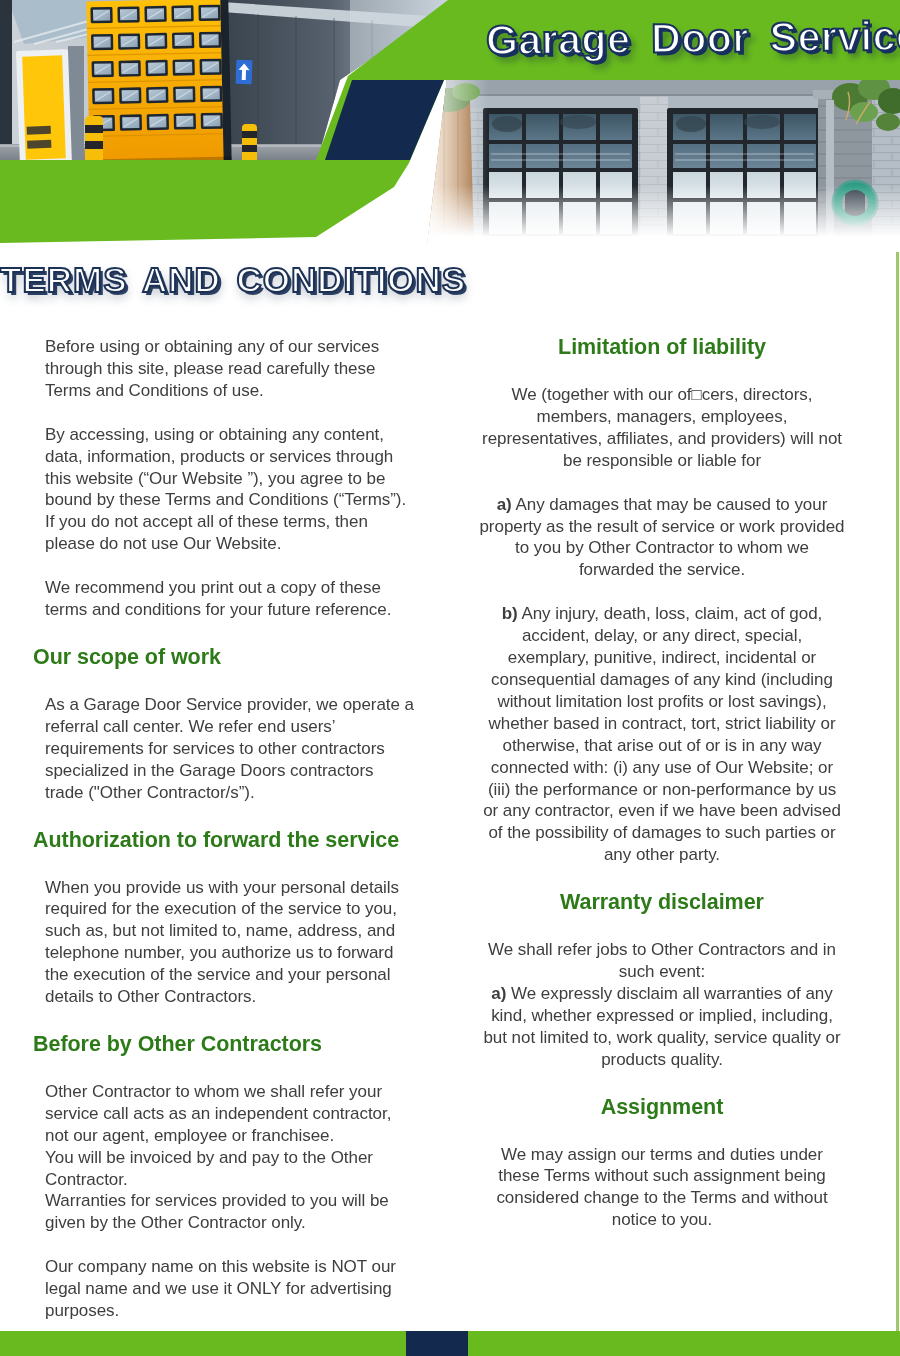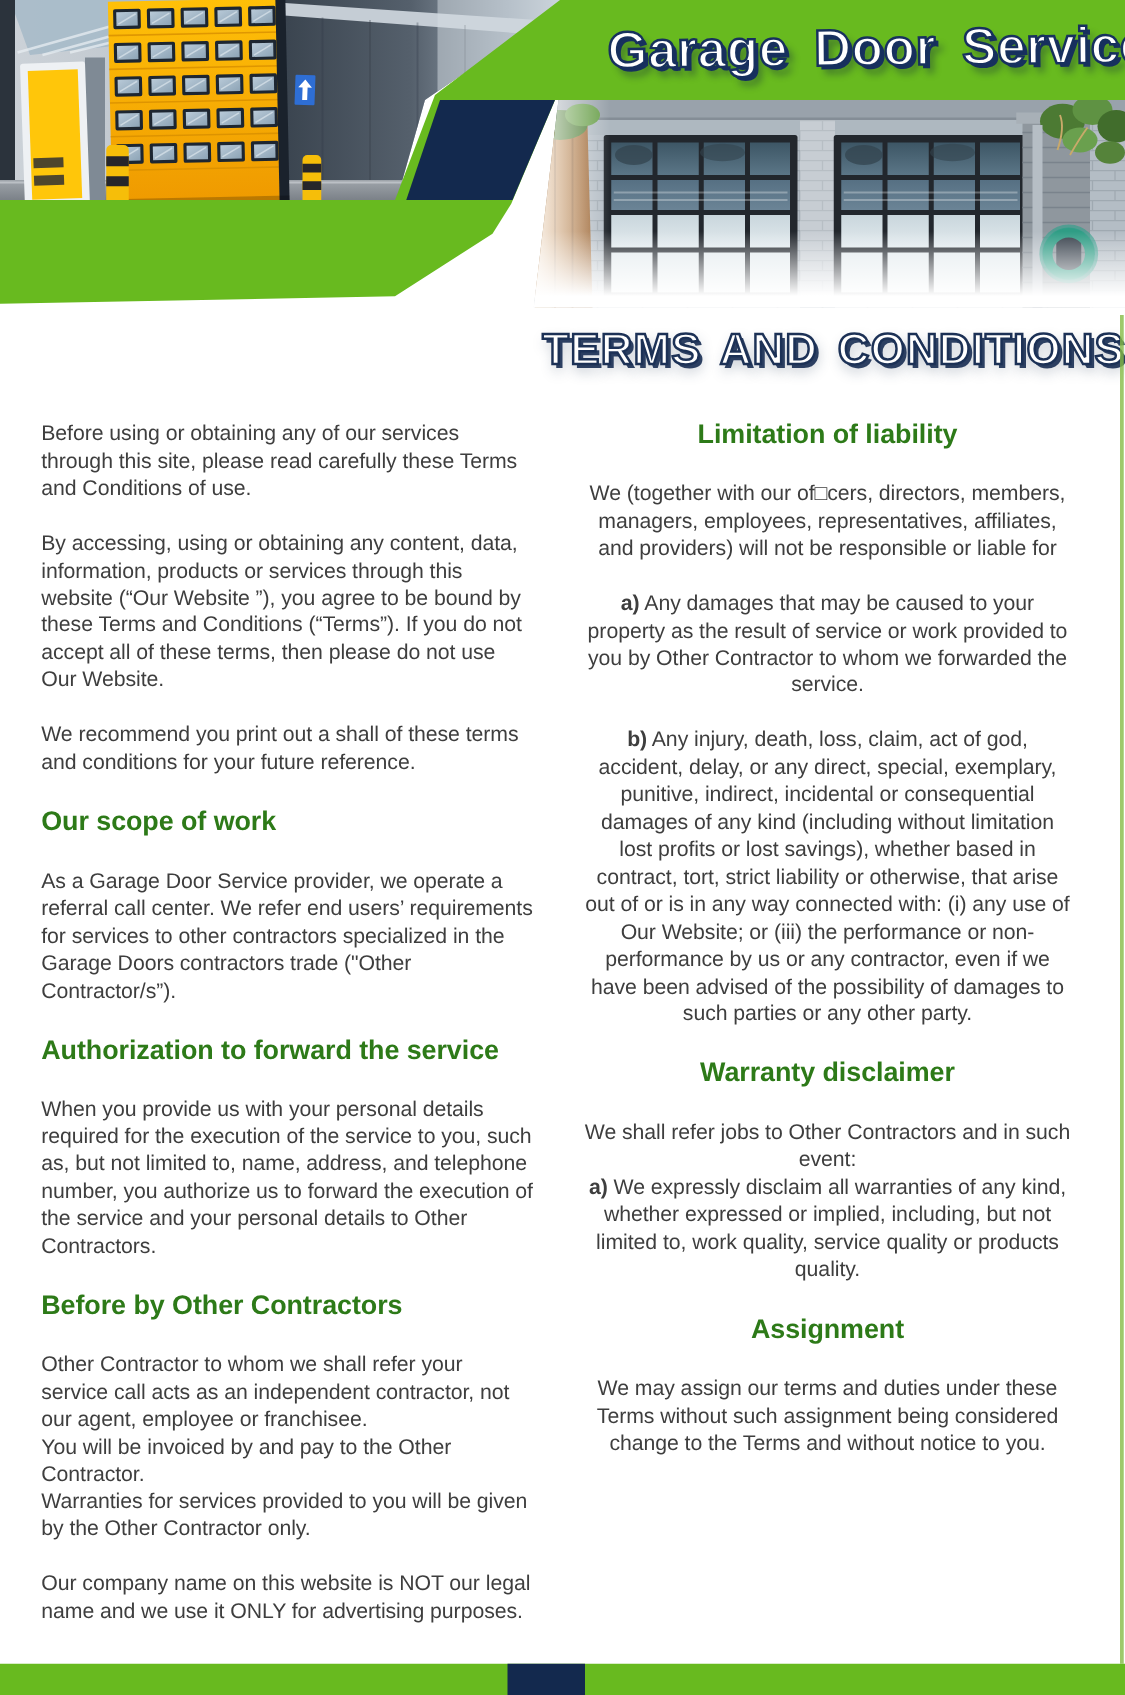--- a/index.html
+++ b/index.html
@@ -3,30 +3,30 @@
 <meta charset="utf-8">
 <style>
   html,body{margin:0;padding:0;}
   body{width:900px;height:1356px;position:relative;background:#fff;overflow:hidden;
        font-family:"Liberation Sans",sans-serif;}
   .hdr-art{position:absolute;top:0;left:0;}
   .brand-title{position:absolute;left:486px;top:15px;font-size:41px;font-weight:800;color:#fff;
        -webkit-text-stroke:2px #17305e;
        text-shadow:3px 3px 0 #17305e,6px 7px 6px rgba(10,25,60,.38);
        letter-spacing:.5px;word-spacing:9px;transform:rotate(-.6deg);white-space:nowrap;}
-  .terms-title{position:absolute;top:260px;left:0;width:100%;text-align:right;
+  .terms-title{position:absolute;top:260px;left:0;width:100%;text-align:left;
        font-size:35px;font-weight:800;color:#fff;
        -webkit-text-stroke:2px #1c3156;
        text-shadow:3px 3px 0 rgba(28,49,86,.92),2px 6px 10px rgba(40,60,90,.35);
        letter-spacing:1px;word-spacing:5px;}
   .col{position:absolute;top:336px;font-size:17px;line-height:21.9px;color:#3e3e3e;
        letter-spacing:-.05px;}
   .col-left{left:33px;width:394px;}
   .col-right{left:467px;width:390px;text-align:center;}
-  .para{margin:0 0 22px;}
+  .para{margin:0 12px 22px;}
   .para b{font-weight:700;}
   .tline{display:block;}
   .sec-h{font-size:21.5px;line-height:23px;font-weight:700;color:var(--heading_green,#2d7a18);
        margin:25px 0;}
   .col > :first-child{margin-top:0;}
   .edge-line{position:absolute;left:896px;top:252px;height:1079px;width:3px;
        background:rgba(134,188,70,.8);}
   .footer-bar{position:absolute;left:0;bottom:0;width:900px;height:25px;
        background:var(--brand_green,#68ba1f);}
   .footer-navy{position:absolute;left:406px;bottom:0;width:62px;height:25px;
@@ -237,21 +237,21 @@
 <div class="terms-title">TERMS AND CONDITIONS</div>
 
 <div class="col col-left">
     <p class="para">
       <span class="tline">Before using or obtaining any of our services through this site, please read carefully these Terms and Conditions of use.</span>
     </p>
     <p class="para">
       <span class="tline">By accessing, using or obtaining any content, data, information, products or services through this website (“Our Website ”), you agree to be bound by these Terms and Conditions (“Terms”). If you do not accept all of these terms, then please do not use Our Website.</span>
     </p>
     <p class="para">
-      <span class="tline">We recommend you print out a shall of these terms and conditions for your future reference.</span>
+      <span class="tline">We recommend you print out a copy of these terms and conditions for your future reference.</span>
     </p>
     <h2 class="sec-h">Our scope of work</h2>
     <p class="para">
       <span class="tline">As a Garage Door Service provider, we operate a referral call center. We refer end users’ requirements for services to other contractors specialized in the Garage Doors contractors trade ("Other Contractor/s”).</span>
     </p>
     <h2 class="sec-h">Authorization to forward the service</h2>
     <p class="para">
       <span class="tline">When you provide us with your personal details required for the execution of the service to you, such as, but not limited to, name, address, and telephone number, you authorize us to forward the execution of the service and your personal details to Other Contractors.</span>
     </p>
     <h2 class="sec-h">Before by Other Contractors</h2>

